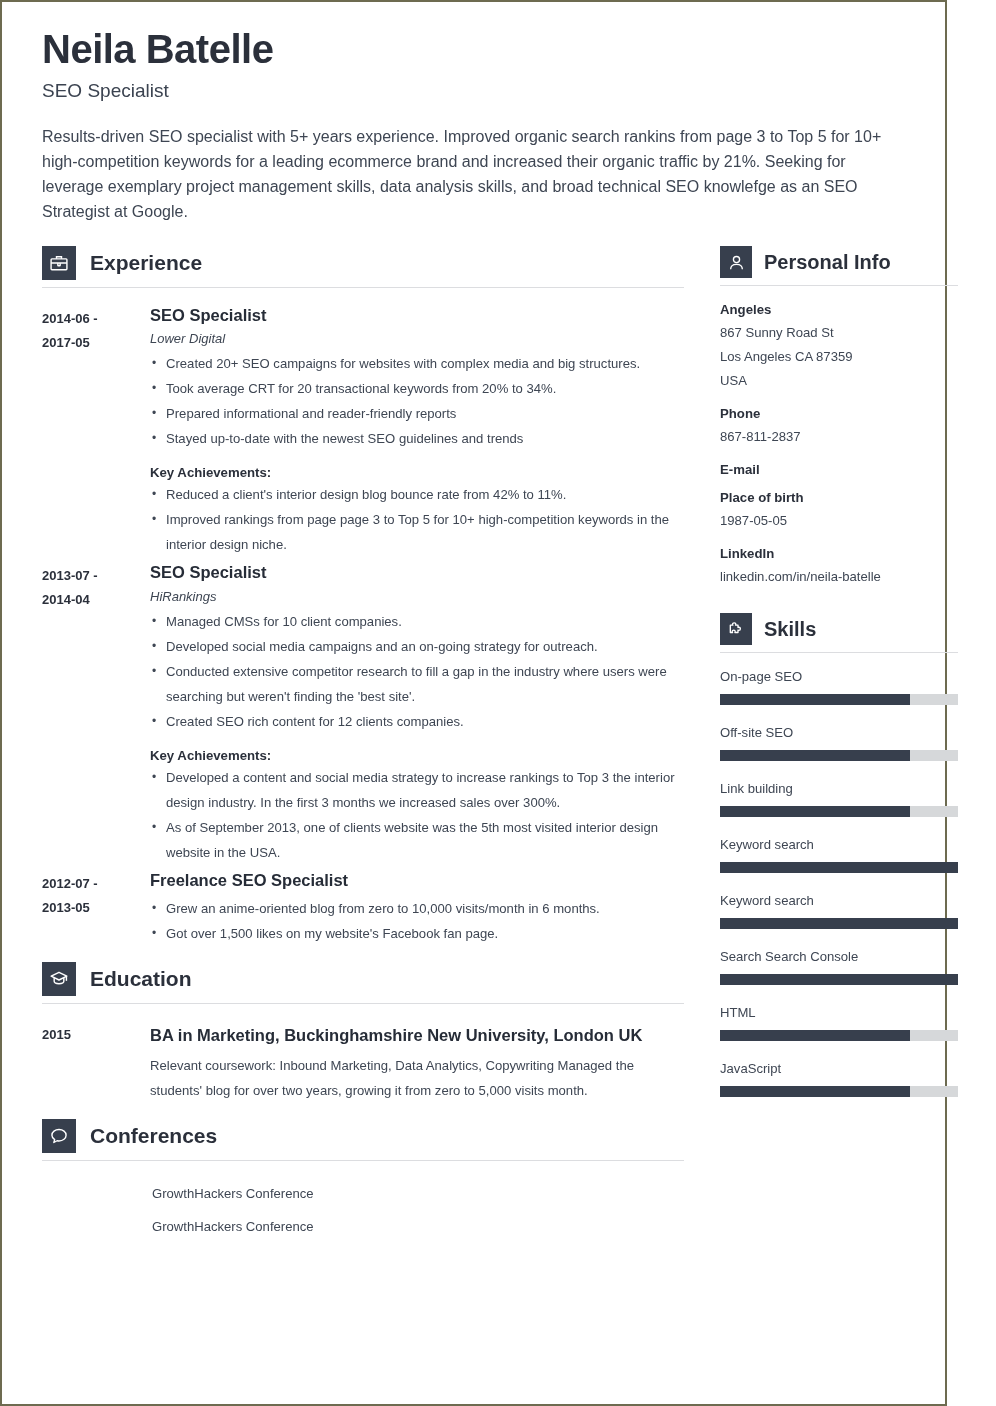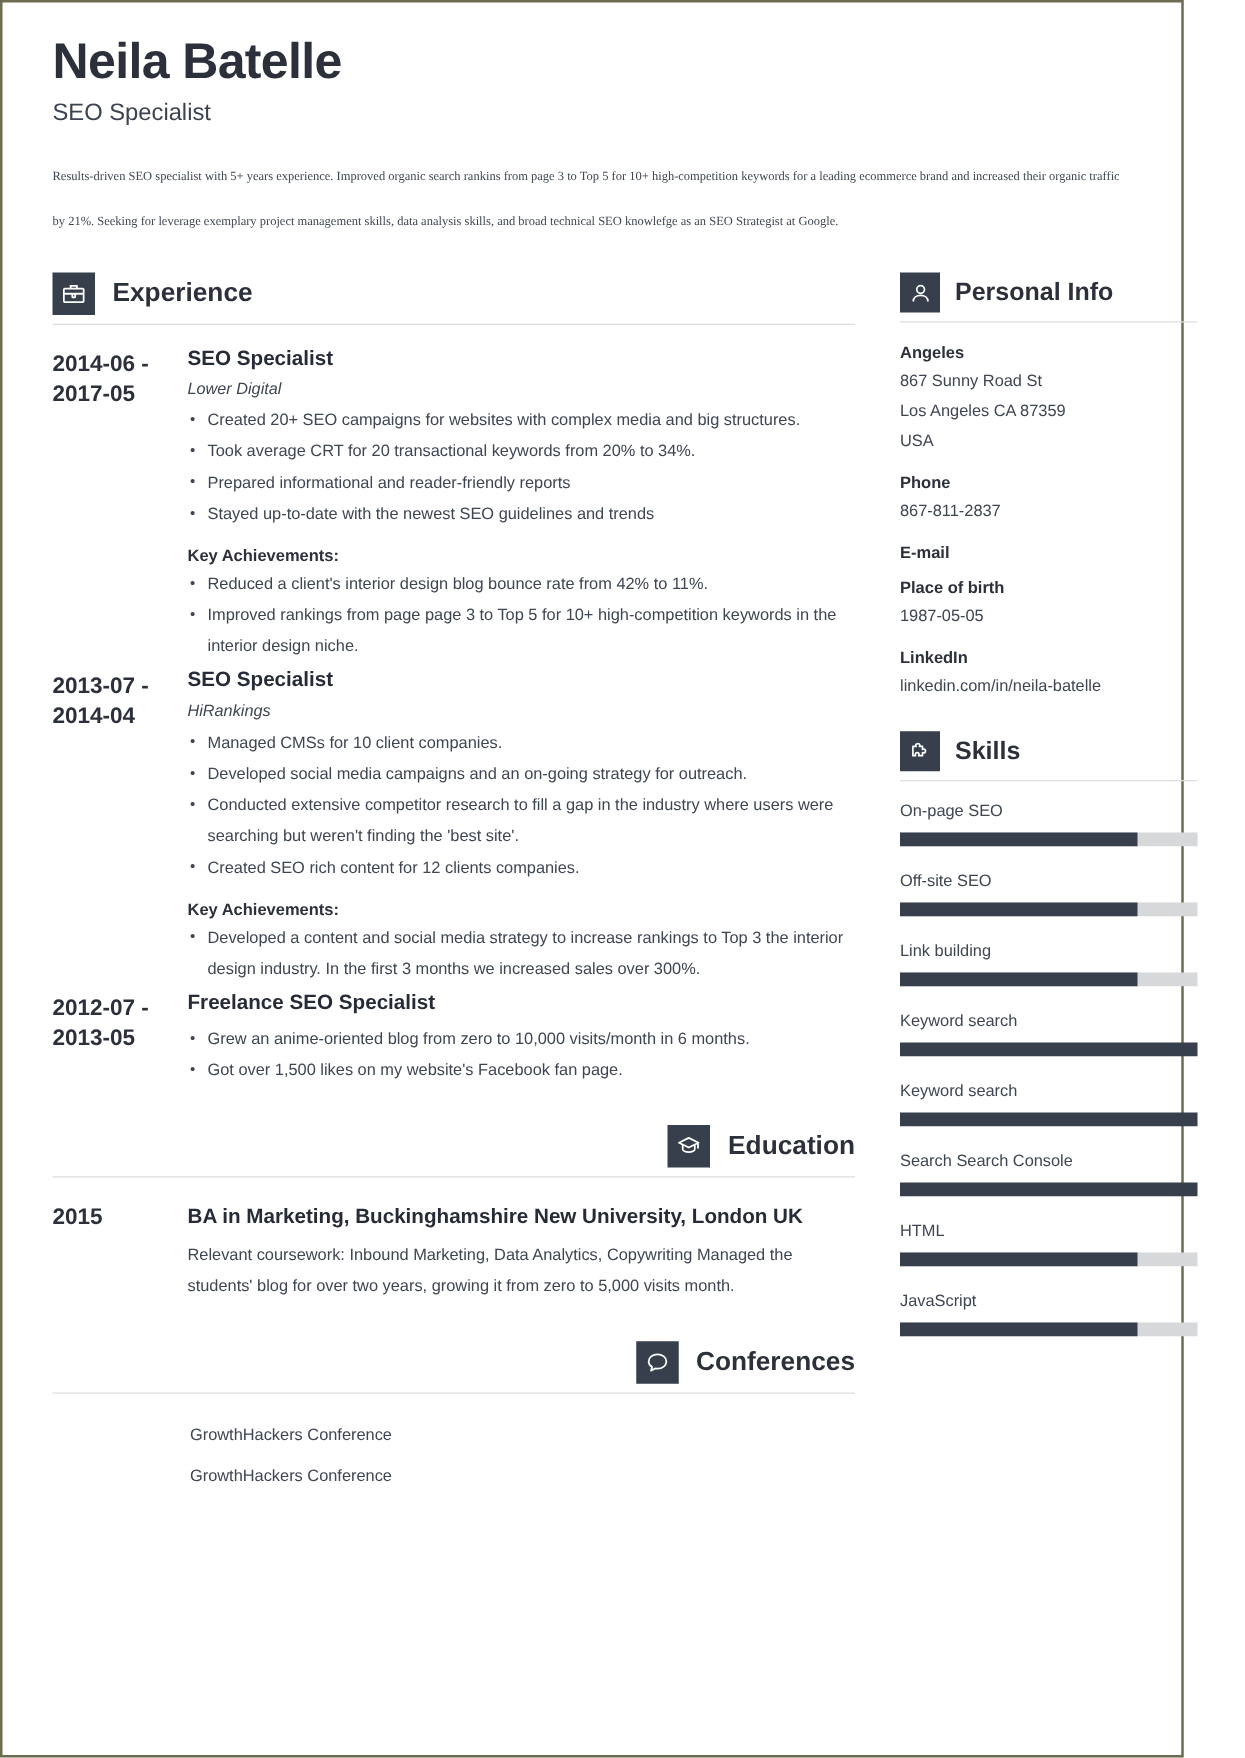--- a/index.html
+++ b/index.html
@@ -31,26 +31,25 @@
     line-height: 1.15;
     margin-bottom: 8px;
   }
   .job-title {
     font-size: 19px;
     font-weight: normal;
     color: #3b4350;
     margin-bottom: 22px;
   }
   .summary {
-    font-size: 10px;
-    line-height: 36px;
+    font-size: 16px;
+    line-height: 25px;
     color: #3e4653;
     max-width: 908px;
     margin-bottom: 22px;
-    font-family: Liberation Serif, serif;
   }
 
   
   .columns { display: flex; align-items: flex-start; }
   .col-left  { width: 642px; flex: 0 0 642px; }
   .col-right { width: 238px; flex: 0 0 238px; margin-left: 36px; }
 
   
   .section-head {
     display: flex;
@@ -73,21 +72,21 @@
     color: #2b303b;
   }
   .col-right .sec-icon { width: 32px; height: 32px; flex: 0 0 32px; margin-right: 12px; }
   .col-right .sec-title { font-size: 20px; }
 
   
   .entry { display: flex; margin-bottom: 4px; }
   .entry-date {
     width: 108px;
     flex: 0 0 108px;
-    font-size: 18px;
+    font-size: 13px;
     font-weight: bold;
     color: #2b303b;
     line-height: 24px;
     padding-top: 3px;
   }
   .entry-date div { white-space: nowrap; }
   .entry-body { flex: 1; }
   .entry-role {
     font-size: 16.5px;
     font-weight: bold;
@@ -124,21 +123,21 @@
     margin-top: 14px;
     margin-bottom: 2px;
   }
   .entry-desc {
     font-size: 13.1px;
     line-height: 25px;
     color: #3e4653;
   }
 
   
-  .edu-head-gap { margin-top: 32px; justify-content: flex-end; }
+  .edu-head-gap { margin-top: 16px; }
   .edu-degree {
     font-size: 16.5px;
     font-weight: bold;
     color: #262c37;
     line-height: 31px;
     margin-bottom: 2px;
   }
 
   
   .conf-list { padding-left: 110px; }
@@ -239,20 +238,21 @@
           <div class="entry-company">HiRankings</div>
           <ul class="bullets">
             <li>Managed CMSs for 10 client companies.</li>
             <li>Developed social media campaigns and an on-going strategy for outreach.</li>
             <li>Conducted extensive competitor research to fill a gap in the industry where users were searching but weren't finding the 'best site'.</li>
             <li>Created SEO rich content for 12 clients companies.</li>
           </ul>
           <div class="ach-title">Key Achievements:</div>
           <ul class="bullets">
             <li>Developed a content and social media strategy to increase rankings to Top 3 the interior design industry. In the first 3 months we increased sales over 300%.</li>
+            <li>As of September 2013, one of clients website was the 5th most visited interior design website in the USA.</li>
           </ul>
         </div>
       </div>
 
       <div class="entry">
         <div class="entry-date">
           <div>2012-07 -</div>
           <div>2013-05</div>
         </div>
         <div class="entry-body">

